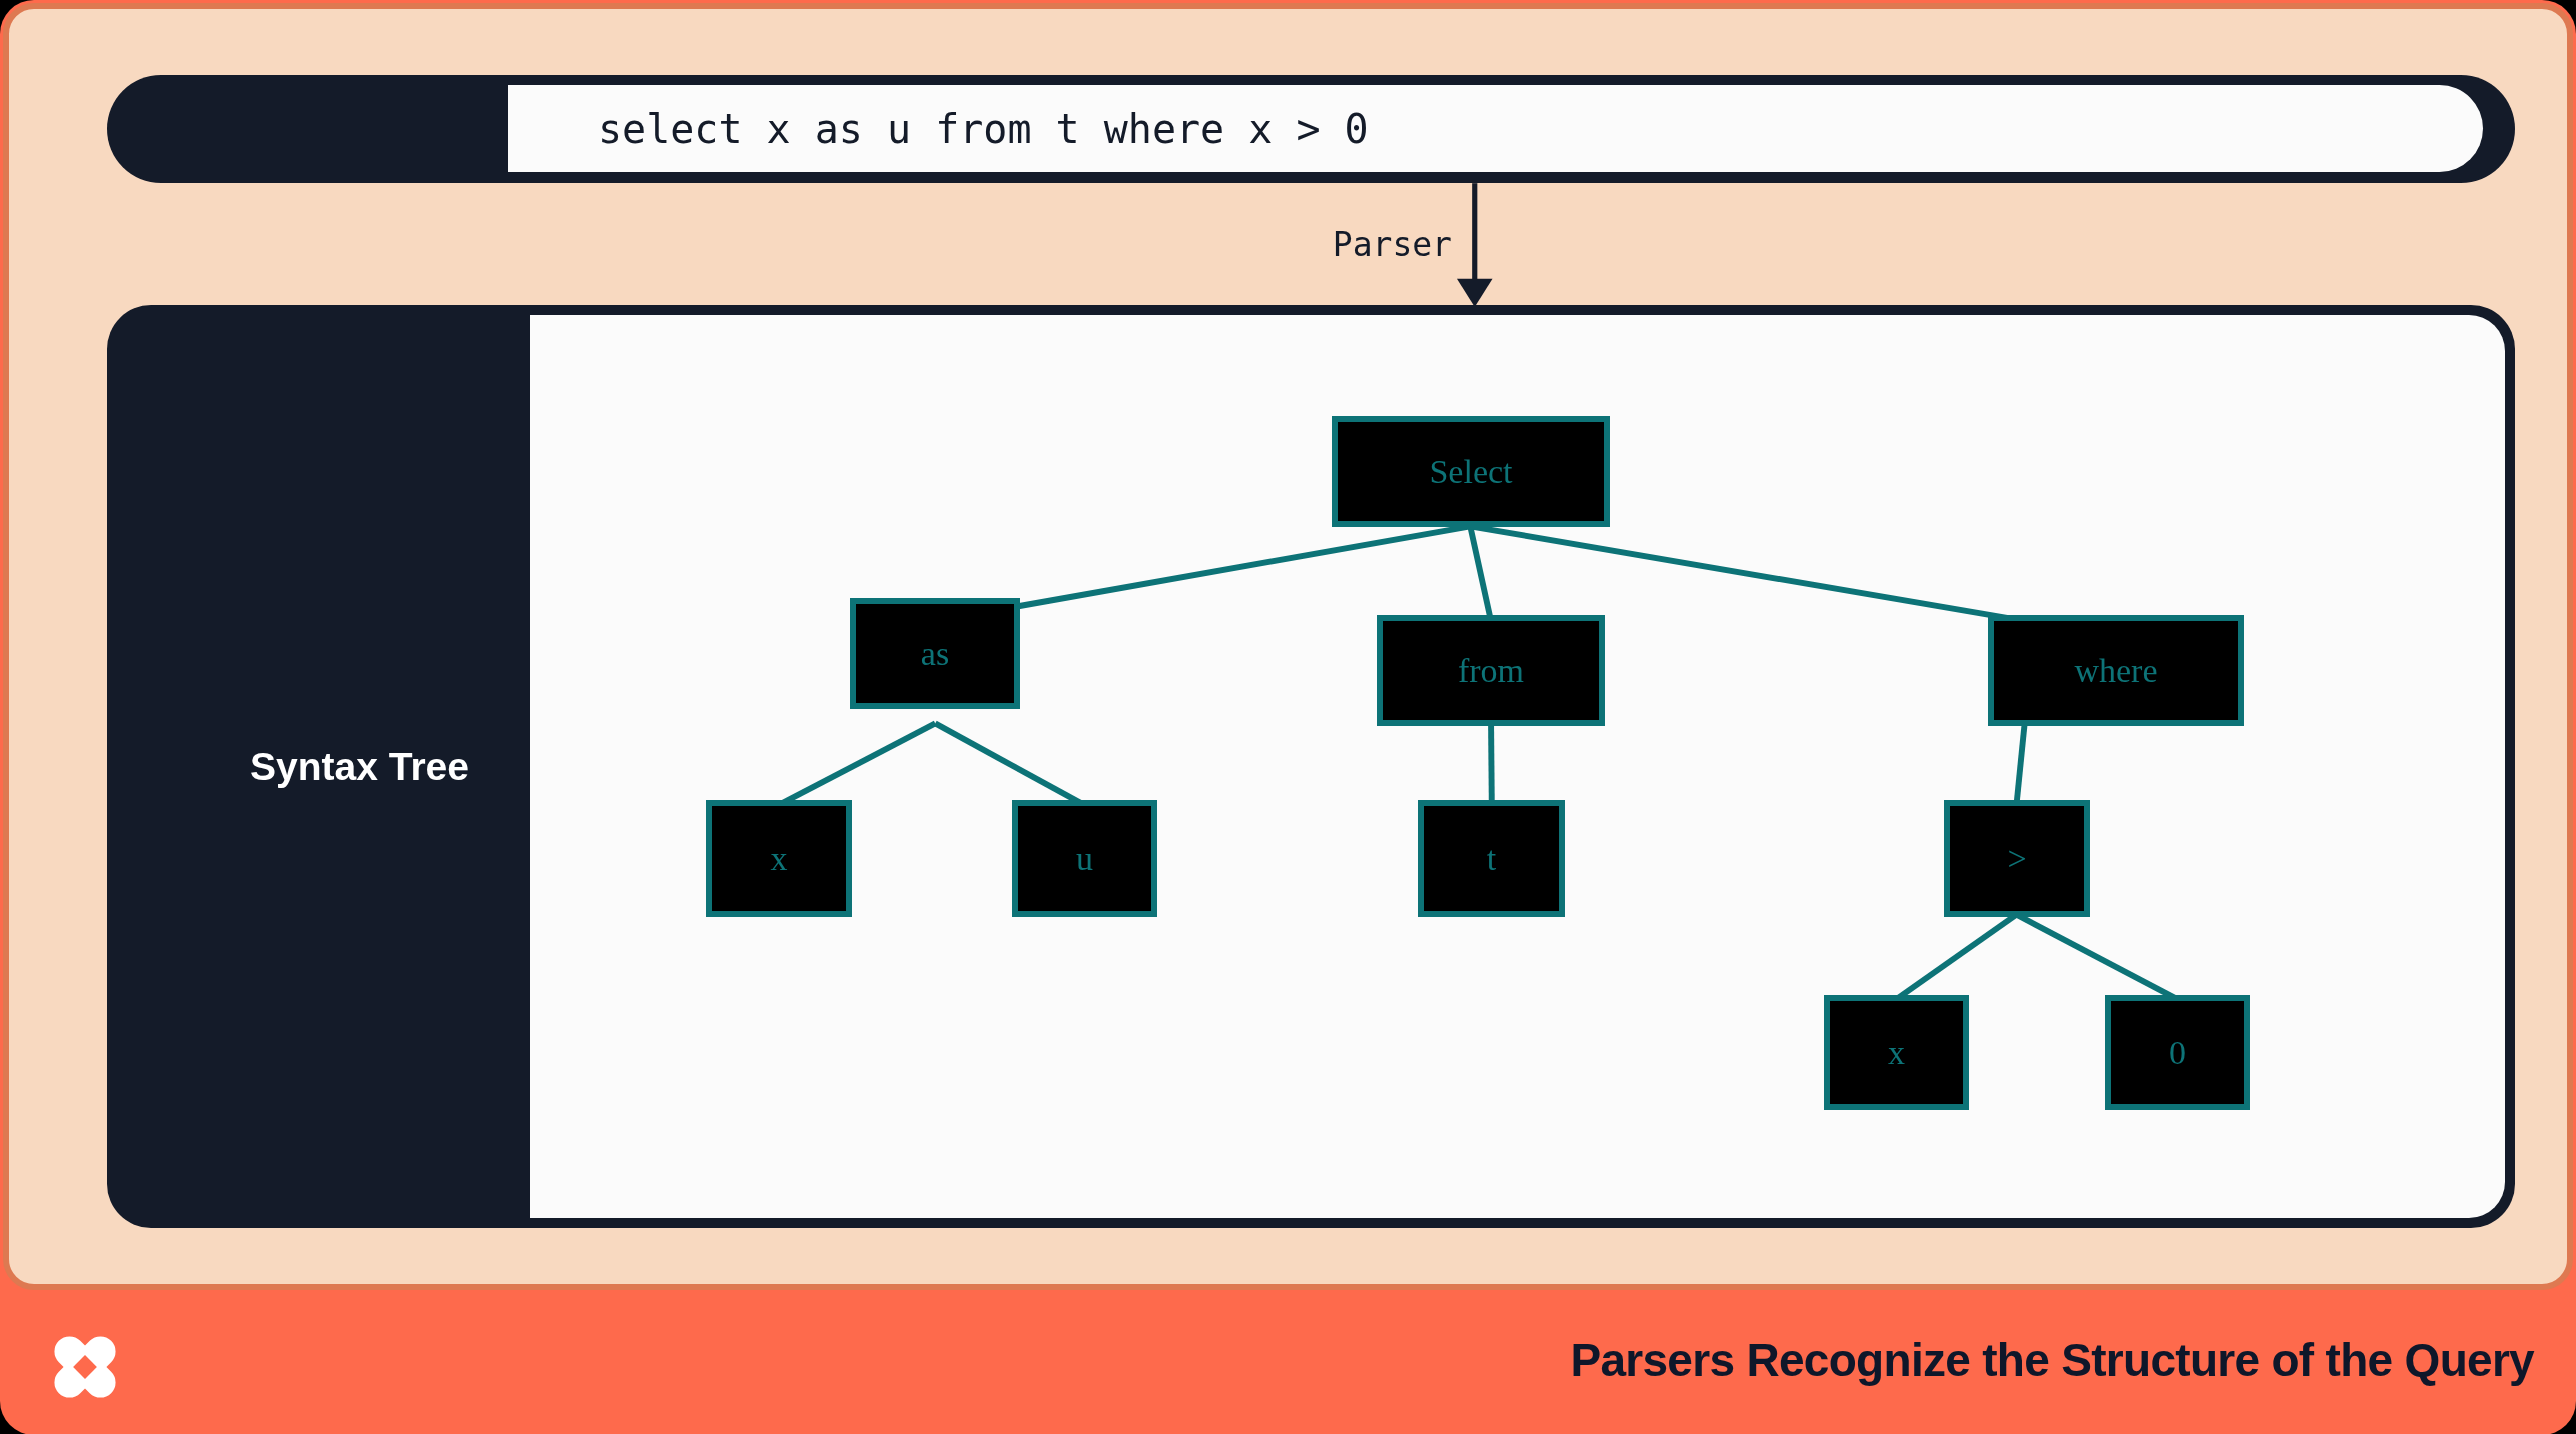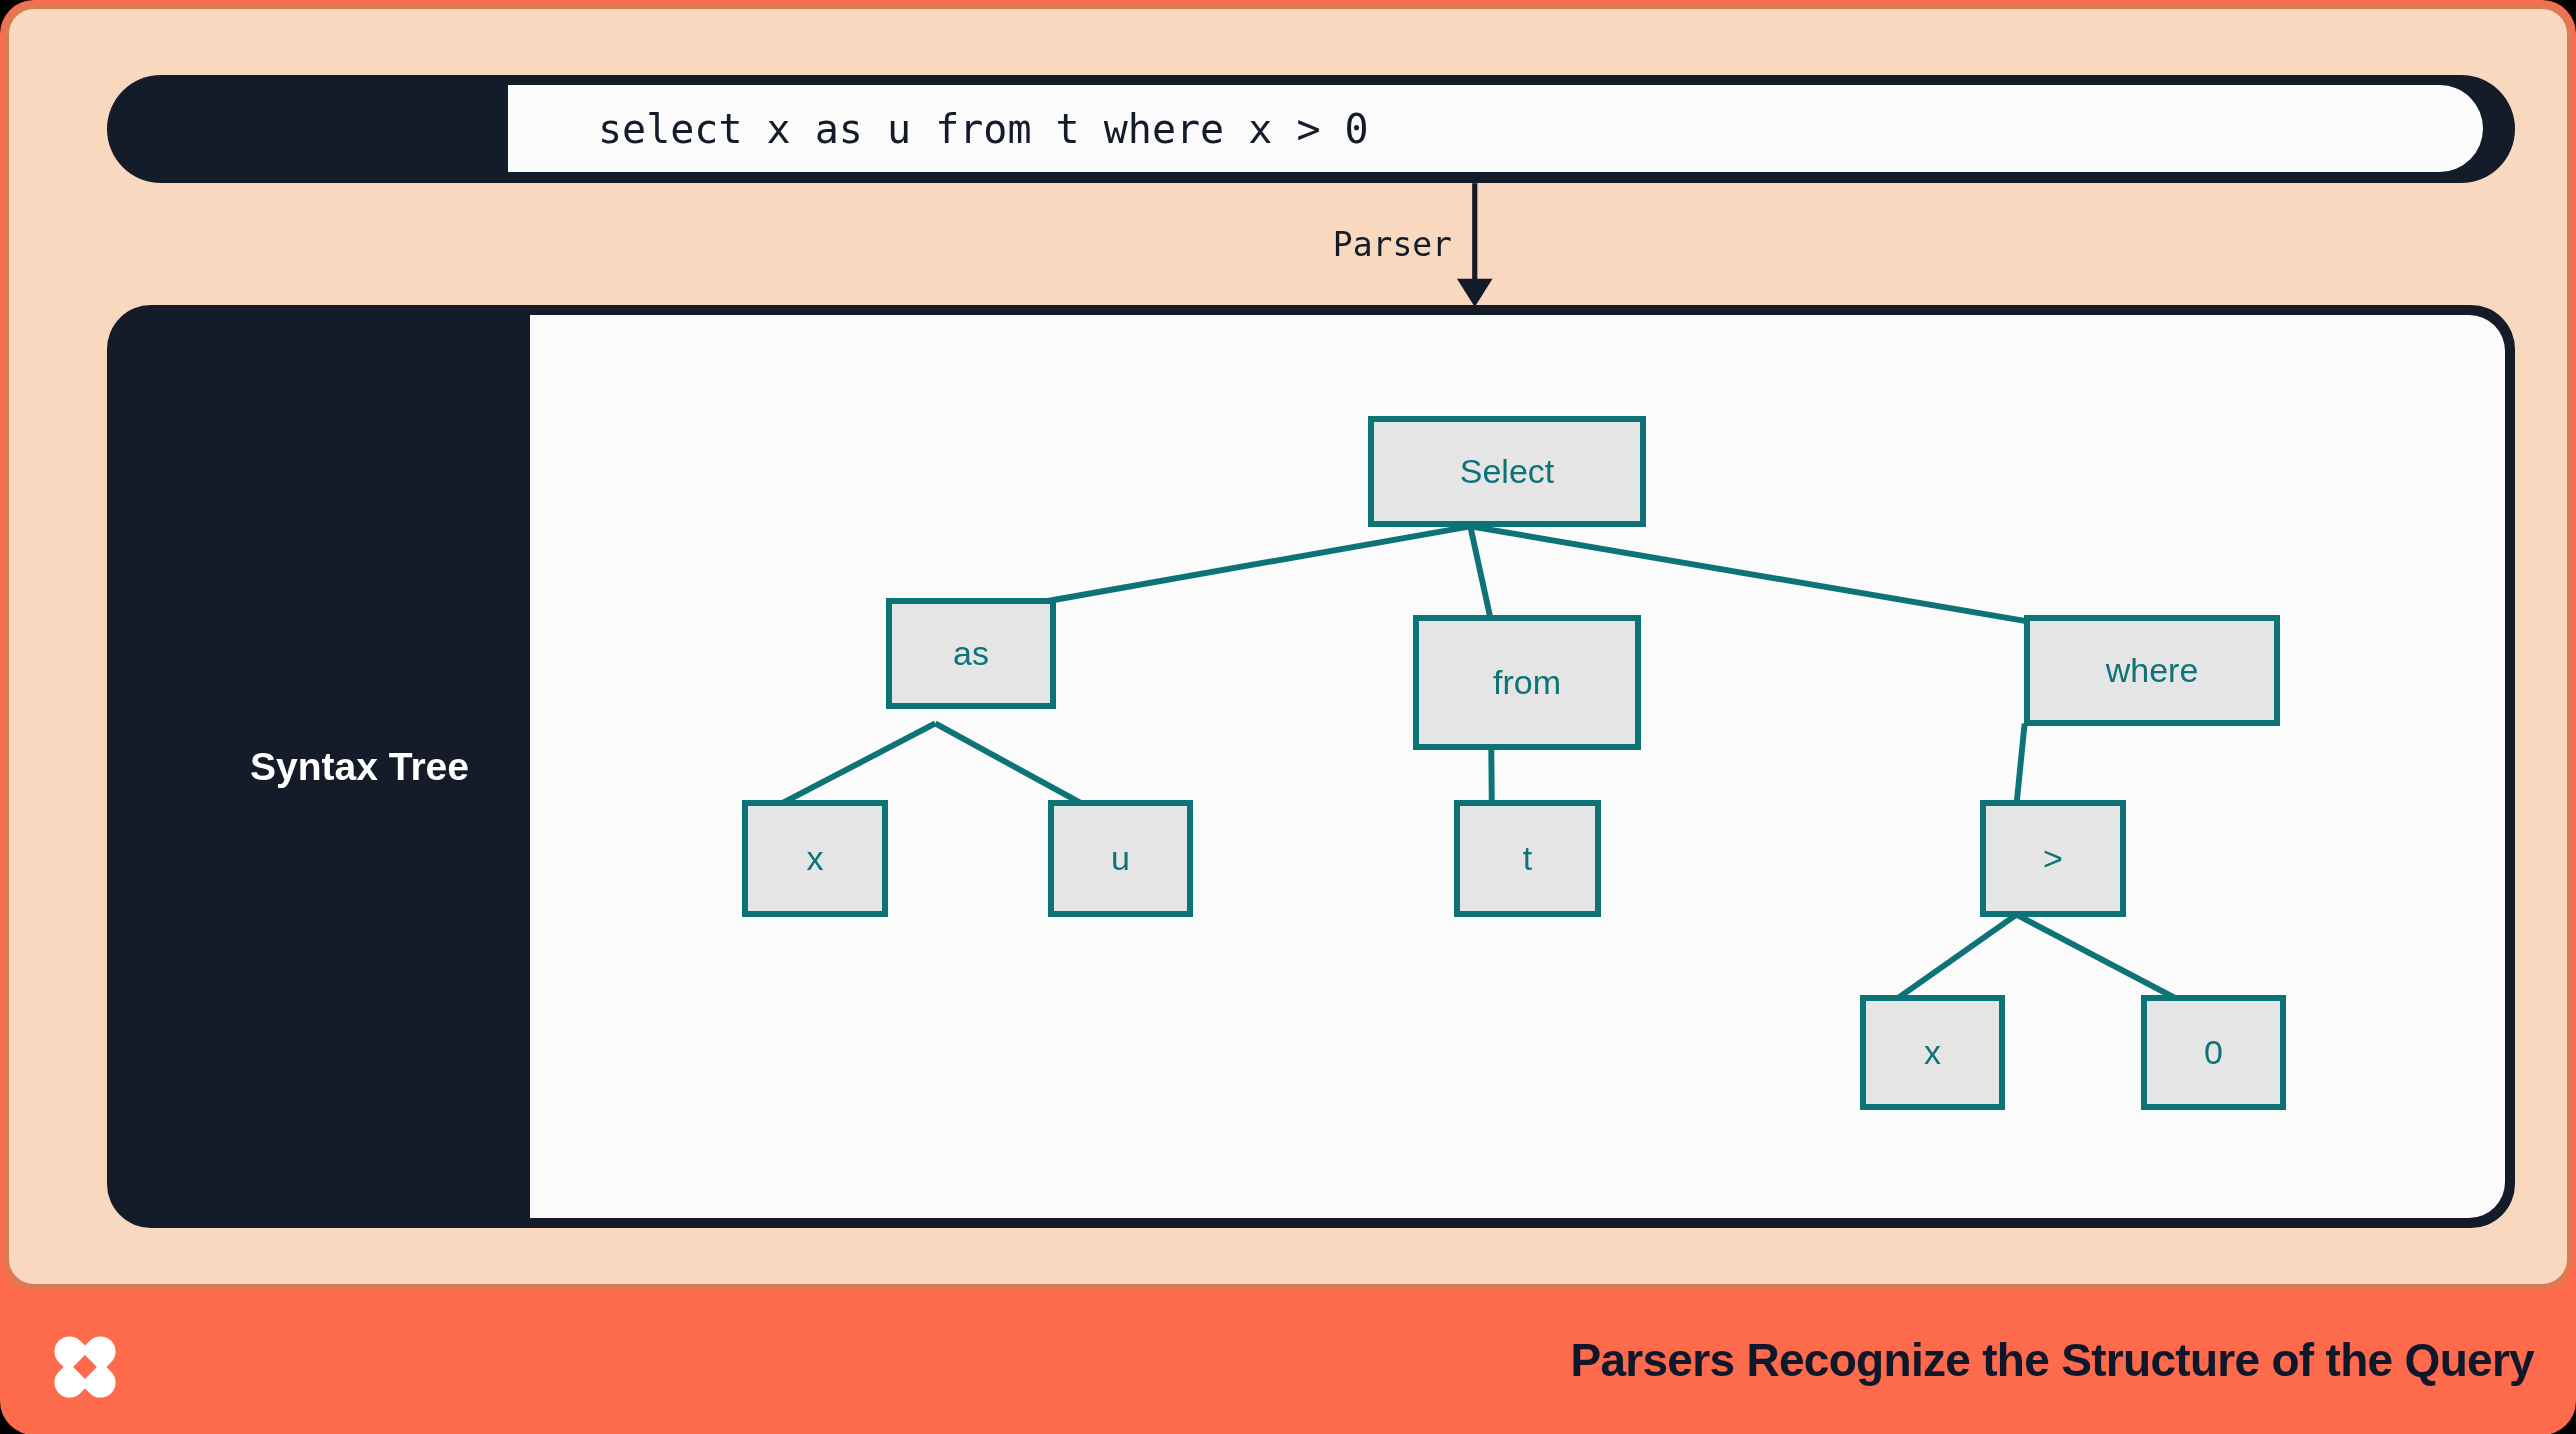--- a/index.html
+++ b/index.html
@@ -84,32 +84,31 @@
     position: absolute; left: 0; top: 0;
     width: 2576px; height: 1435px;
     pointer-events: none;
   }
   .edge { stroke: var(--teal, #0d7377); stroke-width: 8; }
   .arrow-line { stroke: var(--navy, #141b29); stroke-width: 7; }
   .arrow-head { fill: var(--navy, #141b29); }
 
   .node {
     position: absolute;
-    background: #e5e5e5;
+    background: #000000;
     border: 6px solid var(--teal, #0d7377);
     box-sizing: border-box;
     display: flex; align-items: center; justify-content: center;
-    font-family: Liberation Sans, sans-serif;
+    font-family: Liberation Serif, serif;
     font-size: 34px;
     color: var(--teal, #0d7377);
-    margin-left: 36px;
   }
   .node-select { left: 1332px; top: 416px;  width: 278px; height: 111px; }
   .node-as     { left: 850px; top: 598px;  width: 170px; height: 111px; }
-  .node-from   { left: 1377px; top: 615px;  width: 228px; height: 135px; }
+  .node-from   { left: 1377px; top: 615px;  width: 228px; height: 111px; }
   .node-where  { left: 1988px; top: 615px;  width: 256px; height: 111px; }
   .node-x1     { left: 706px;  top: 800px; width: 146px; height: 117px; }
   .node-u      { left: 1012px; top: 800px; width: 145px; height: 117px; }
   .node-t      { left: 1418px; top: 800px; width: 147px; height: 117px; }
   .node-gt     { left: 1944px; top: 800px; width: 146px; height: 117px; }
   .node-x2     { left: 1824px; top: 995px; width: 145px; height: 115px; }
   .node-zero   { left: 2105px; top: 995px; width: 145px; height: 115px; }
 
   
   .footer-logo {

